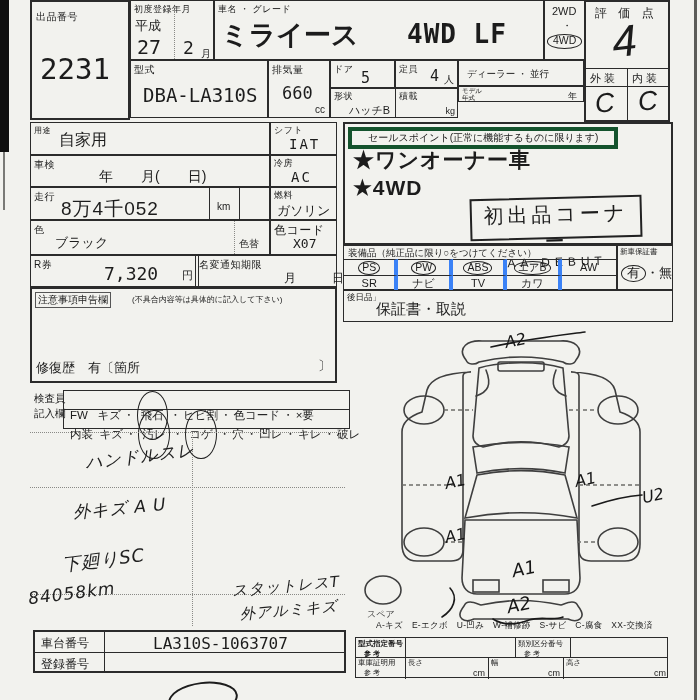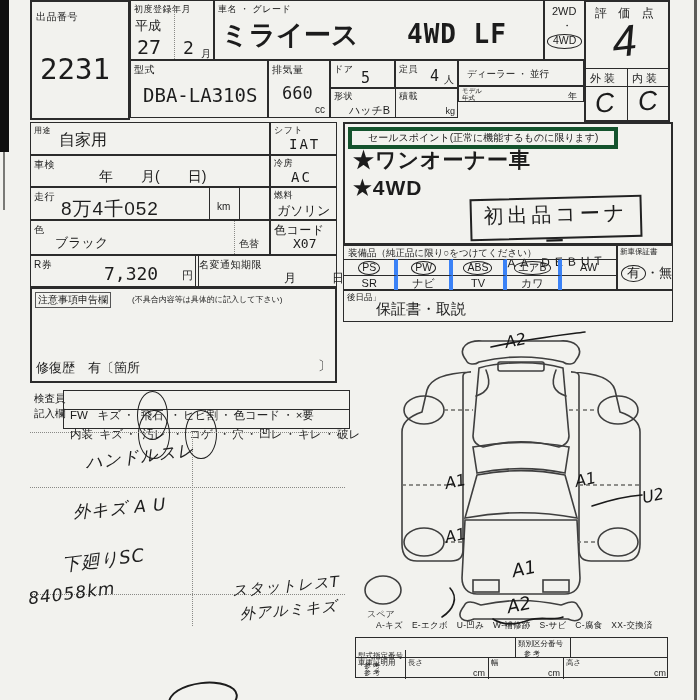--- a/index.html
+++ b/index.html
@@ -327,24 +327,31 @@
     <span class="mark" style="left:100px;top:142px;">A1</span>
     <span class="mark" style="left:230px;top:140px;">A1</span>
     <span class="mark" style="left:297px;top:156px;">U2</span>
     <span class="mark" style="left:100px;top:196px;">A1</span>
     <span class="mark" style="left:167px;top:228px;font-size:18px;">A1</span>
     <span class="mark" style="left:162px;top:264px;font-size:18px;">A2</span>
   </div>
 
   <span class="val" style="left:376px;top:620px;font-size:8.5px;letter-spacing:.3px;">A-キズ　E-エクボ　U-凹み　W-補修跡　S-サビ　C-腐食　XX-交換済</span>
 
+  <div class="box b-chassis">
+    <span class="nb" style="position:absolute;left:69px;top:0;height:100%;border-left:1px solid #2b2b2b;"></span>
+    <span class="nb" style="position:absolute;left:0;top:20px;width:100%;border-top:1px solid #2b2b2b;"></span>
+    <span class="val" style="left:6px;top:3px;font-size:12px;">車台番号</span>
+    <span class="val mono" style="left:118px;top:2px;font-size:16px;">LA310S-1063707</span>
+    <span class="val" style="left:6px;top:24px;font-size:12px;">登録番号</span>
+  </div>
 
   <div class="box b-brt">
     <span class="nb" style="position:absolute;left:0;top:19px;width:100%;border-top:1px solid #2b2b2b;"></span>
-    <div class="cell" style="left:0;top:12px;width:50px;height:19px;">
+    <div class="cell" style="left:0;top:0;width:50px;height:19px;font-weight:bold;">
       <span class="slbl" style="padding:1px 0 0 2px;">型式指定番号</span>
       <span class="slbl" style="font-size:7px;padding-left:8px;">参 考</span>
     </div>
     <div class="cell" style="left:50px;top:0;width:110px;height:19px;"></div>
     <div class="cell" style="left:160px;top:0;width:55px;height:19px;">
       <span class="slbl" style="padding:1px 0 0 2px;">類別区分番号</span>
       <span class="slbl" style="font-size:7px;padding-left:8px;">参 考</span>
     </div>
     <div class="cell" style="left:215px;top:0;width:98px;height:19px;border-right:none;"></div>
     <div class="cell" style="left:0;top:19px;width:50px;height:22px;">

